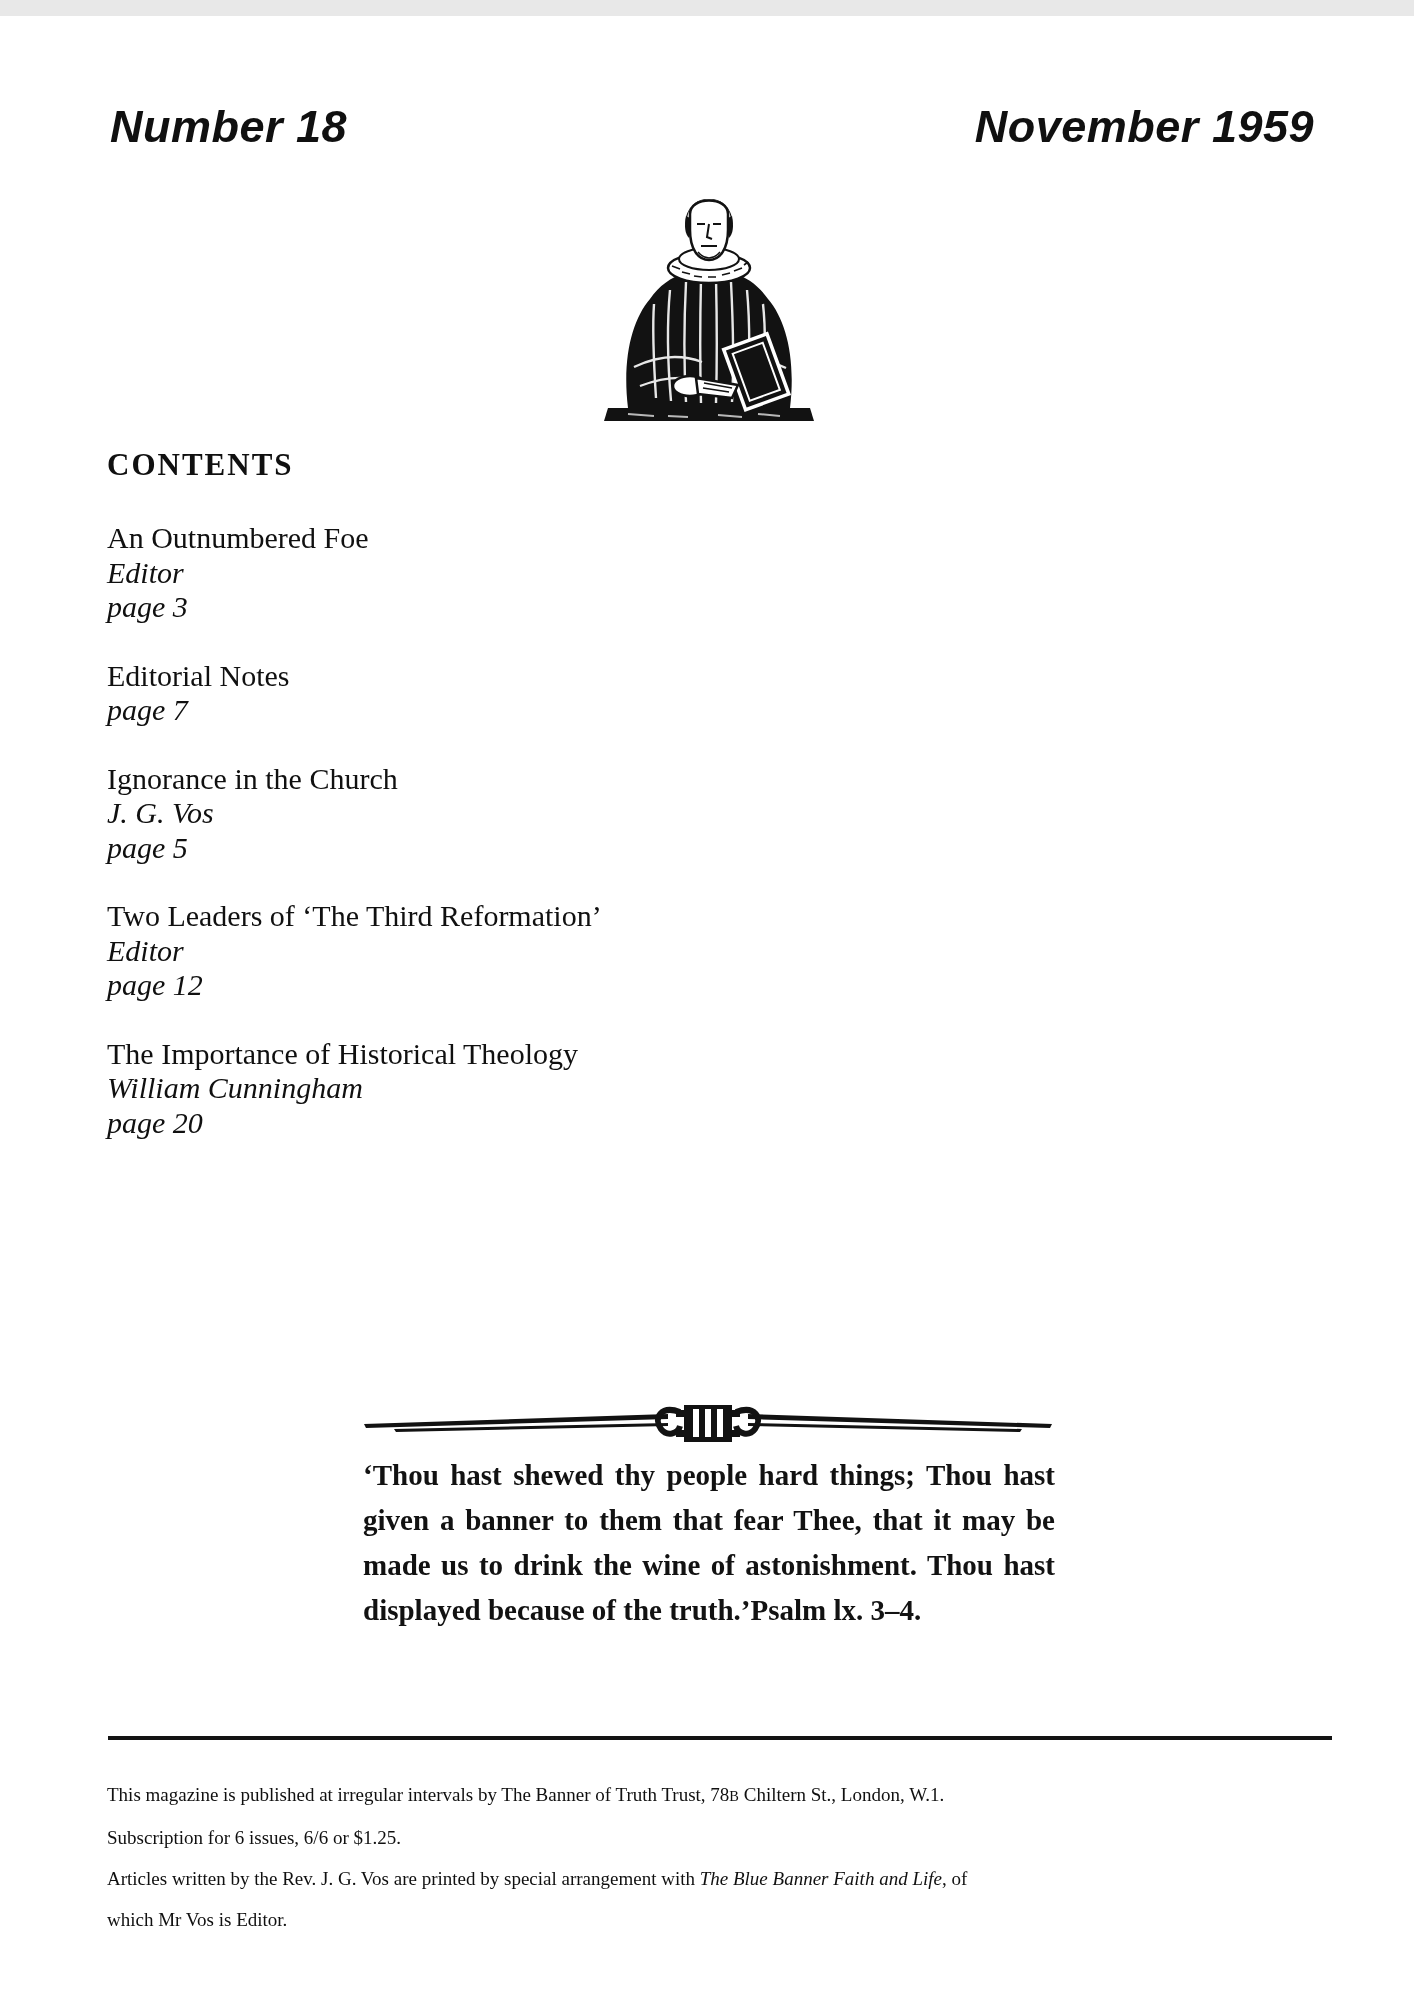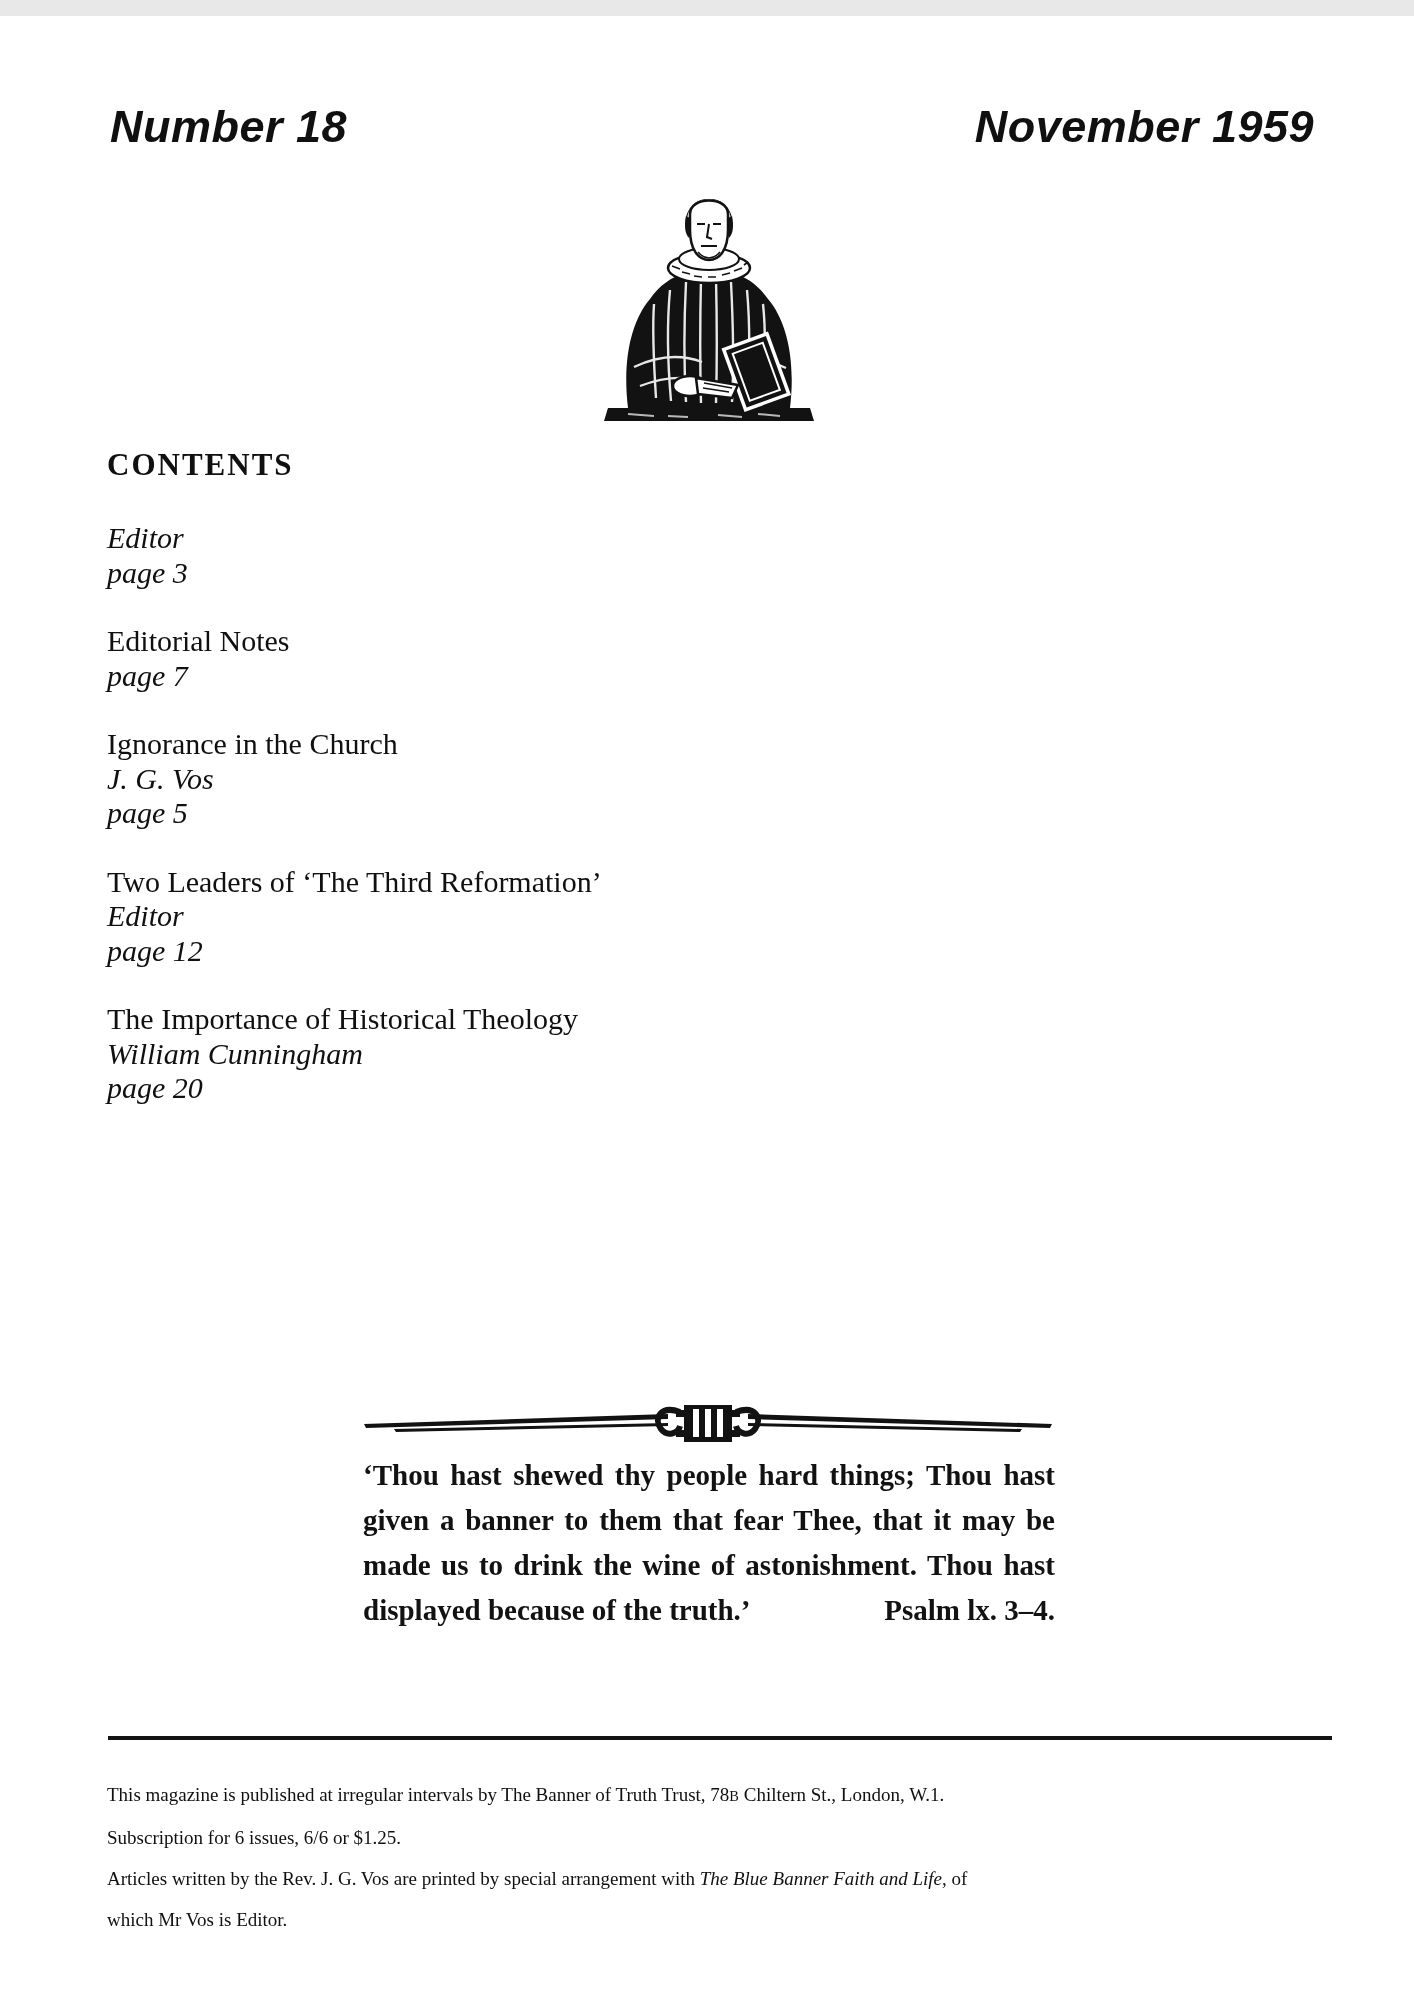--- a/index.html
+++ b/index.html
@@ -28,21 +28,21 @@
   .entry:first-of-type{margin-top:0;}
   .entry .byline{font-style:italic;}
   
   .divider{position:absolute;left:362px;top:1386px;}
   
   .quote{
     position:absolute;left:363px;top:1437px;width:692px;
     font-weight:bold;font-size:29px;line-height:45px;color:#121212;
   }
   .q-line{text-align:justify;text-align-last:justify;}
-  .q-last{display:flex;justify-content:space-between;}
+  .q-last{display:flex;}
   
   .rule{position:absolute;left:108px;top:1720px;width:1224px;height:4px;background:#131313;}
   .imprint{position:absolute;left:107px;top:1758px;width:1240px;font-size:19px;line-height:41px;}
   .imprint .it{font-style:italic;}
   .imprint .sc{font-size:0.76em;}
   svg .ink{fill:#121212;}
 </style>
 </head>
 <body>
 
@@ -101,20 +101,21 @@
       <path d="M111,52 L109,65 L114,67"></path>
       <path d="M103,74 l16,0"></path>
       <path d="M100,80 q5,6 11,6 q6,0 11,-6" stroke-width="1.4"></path>
     </g>
   </svg>
 
   <div class="contents">
     <h1 class="contents-heading">CONTENTS</h1>
     <div id="entries">
   <div class="entry">
+    <div class="title">An Outnumbered Foe</div>
     <div class="byline author">Editor</div>
     <div class="byline pg">page 3</div>
   </div>
 
   <div class="entry">
     <div class="title">Editorial Notes</div>
 
     <div class="byline pg">page 7</div>
   </div>
 

